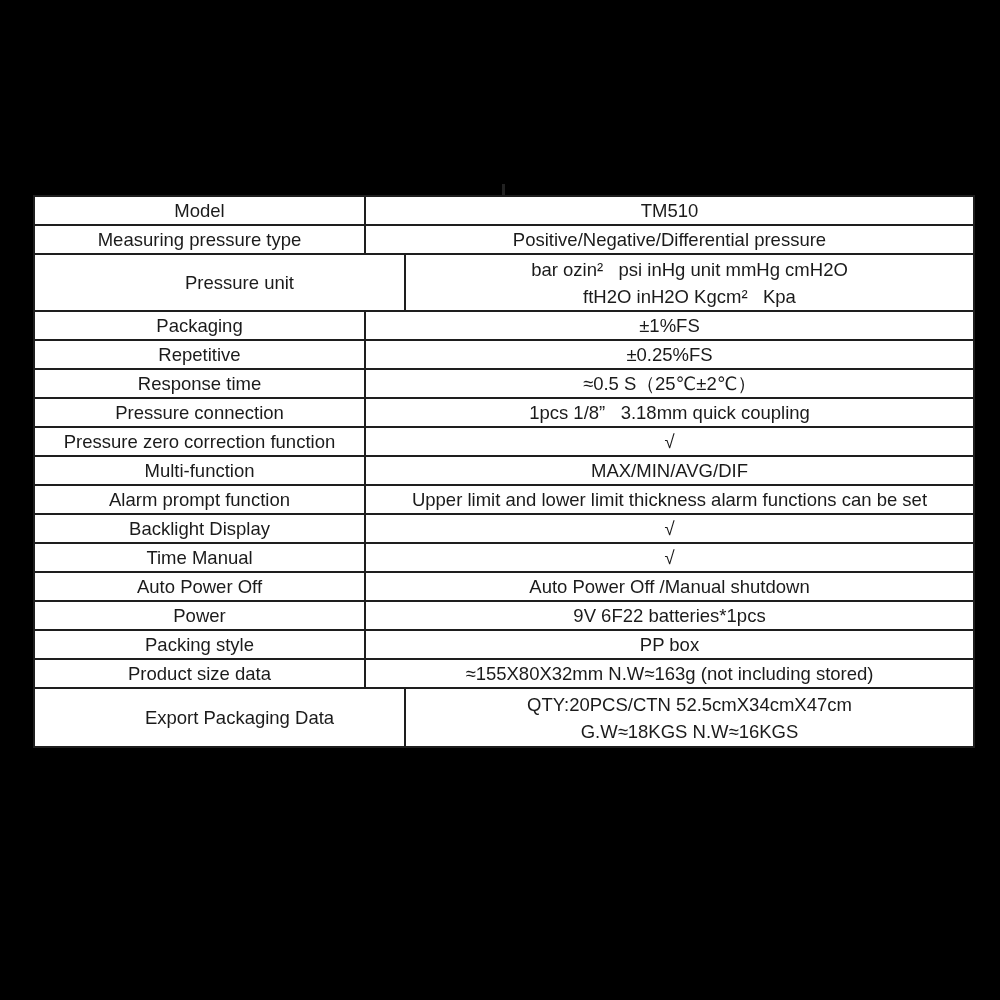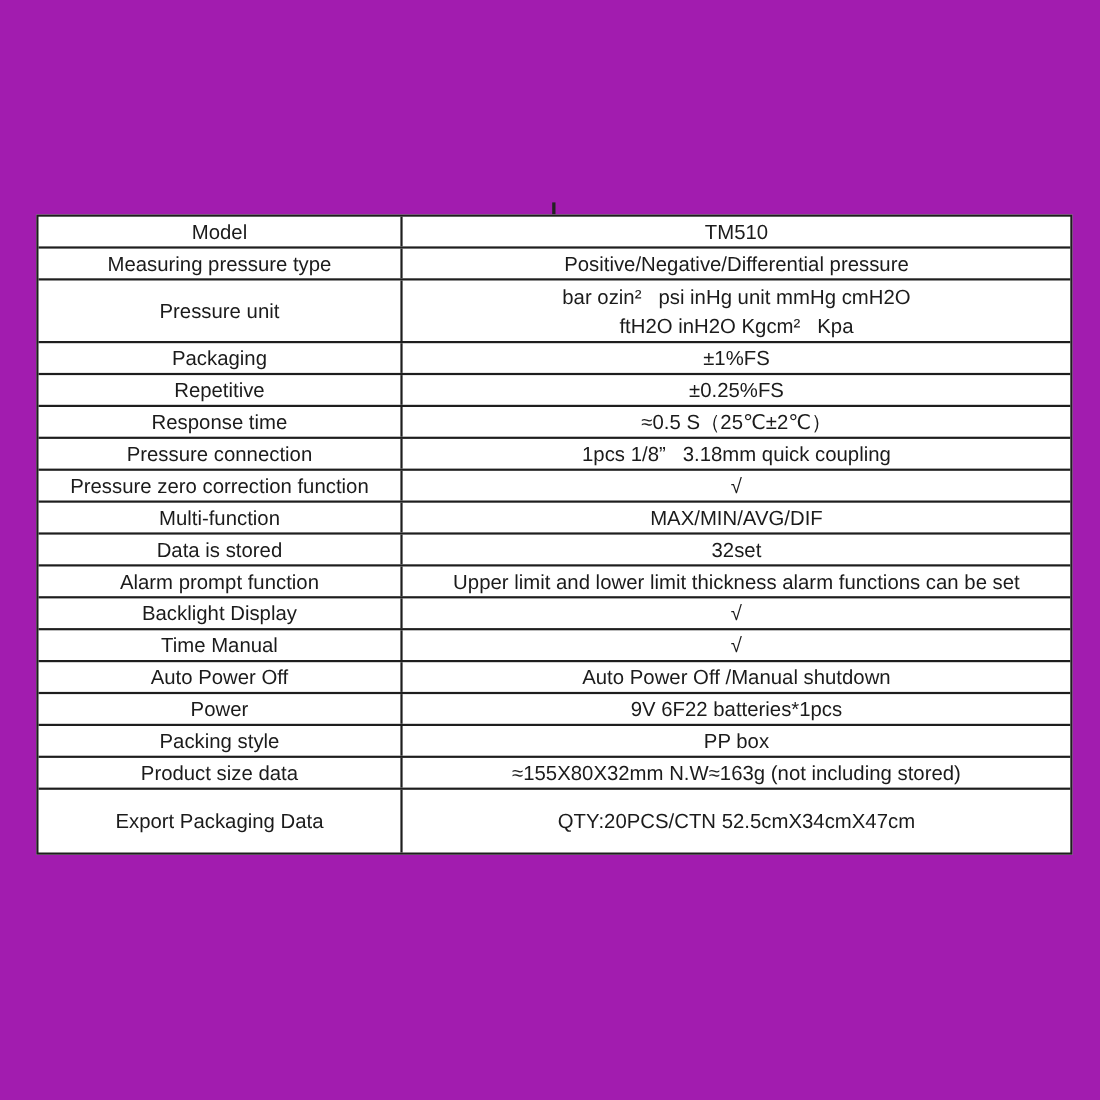--- a/index.html
+++ b/index.html
@@ -4,21 +4,21 @@
 <style>
   * { margin: 0; padding: 0; box-sizing: border-box; }
   html, body { background: #ffffff; }
   body {
     font-family: "Liberation Sans", "DejaVu Sans", sans-serif;
   }
   .stage {
     position: relative;
     width: 1000px;
     height: 1000px;
-    background: #a21caf;
+    background: #000000;
     overflow: hidden;
   }
   .crop-tick {
     position: absolute;
     left: 502px;
     top: 184px;
     width: 3px;
     height: 11px;
     background: #222222;
   }
@@ -29,21 +29,21 @@
     width: 942px;
     border: 2px solid #1e1e1e;
     background: #ffffff;
   }
   .row {
     display: grid;
     grid-template-columns: 331px 1fr;
     border-bottom: 2px solid #1e1e1e;
     min-height: 28.5px;
   }
-  .row.tall { min-height: 57px; }
+  .row.tall { min-height: 57px; padding-left: 40px; }
   .row:last-child { border-bottom: none; }
   .cell {
     display: flex;
     align-items: center;
     justify-content: center;
     text-align: center;
     color: #1b1b1b;
     font-size: 18.5px;
     line-height: 27px;
     padding: 0 4px;
@@ -113,26 +113,20 @@
           <div class="value-line">√</div>
         </div>
       </div>
       <div class="row">
         <div class="cell label-cell">Multi-function</div>
         <div class="cell value-cell">
           <div class="value-line">MAX/MIN/AVG/DIF</div>
         </div>
       </div>
       <div class="row">
-        <div class="cell label-cell">Data is stored</div>
-        <div class="cell value-cell">
-          <div class="value-line">32set</div>
-        </div>
-      </div>
-      <div class="row">
         <div class="cell label-cell">Alarm prompt function</div>
         <div class="cell value-cell">
           <div class="value-line">Upper limit and lower limit thickness alarm functions can be set</div>
         </div>
       </div>
       <div class="row">
         <div class="cell label-cell">Backlight Display</div>
         <div class="cell value-cell">
           <div class="value-line">√</div>
         </div>
@@ -164,16 +158,17 @@
       <div class="row">
         <div class="cell label-cell">Product size data</div>
         <div class="cell value-cell">
           <div class="value-line">≈155X80X32mm N.W≈163g (not including stored)</div>
         </div>
       </div>
       <div class="row tall">
         <div class="cell label-cell">Export Packaging Data</div>
         <div class="cell value-cell">
           <div class="value-line">QTY:20PCS/CTN 52.5cmX34cmX47cm</div>
+          <div class="value-line">G.W≈18KGS N.W≈16KGS</div>
         </div>
       </div>
     </div>
 </div>
 
 </body></html>

